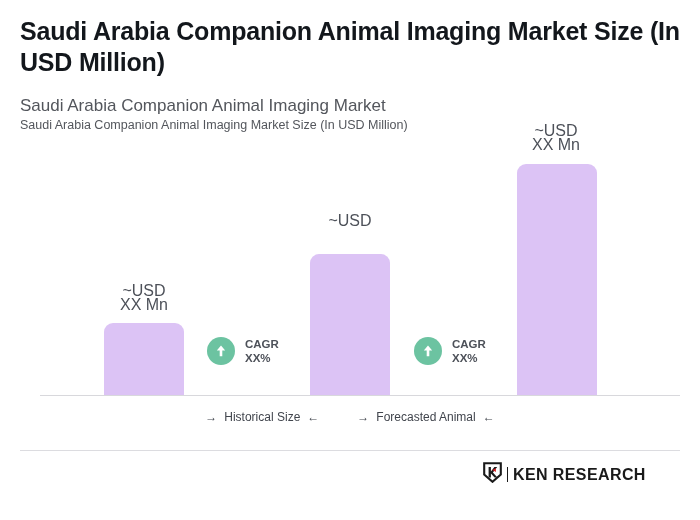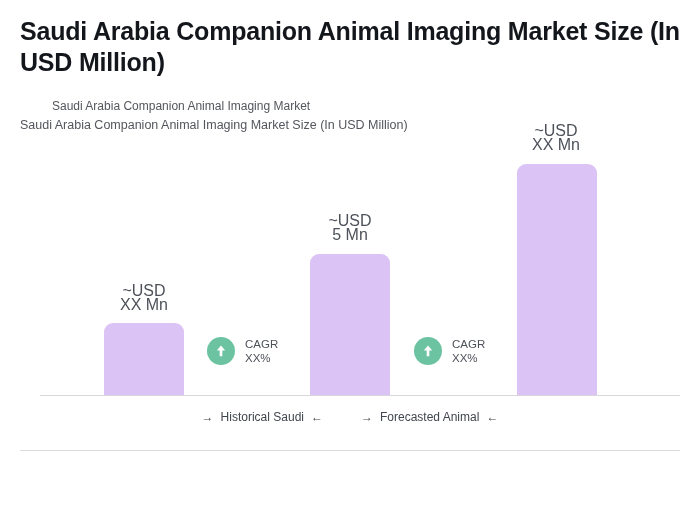--- a/index.html
+++ b/index.html
@@ -34,24 +34,23 @@
     line-height: 31px;
     font-weight: bold;
     letter-spacing: -0.2px;
     color: #13171c;
   }
 
   .subtitle-1 {
     position: absolute;
     left: 20px;
     top: 98px;
-    font-size: 12px;
+    font-size: 17px;
     line-height: 16px;
     color: #53565c;
-    margin-left: 32px;
   }
   .subtitle-2 {
     position: absolute;
     left: 20px;
     top: 117px;
     font-size: 12.5px;
     line-height: 16px;
     color: #53565c;
   }
 
@@ -115,20 +114,21 @@
     justify-content: center;
     flex: none;
   }
   .cagr-circle svg { display: block; }
 
   .cagr-text {
     font-size: 11.5px;
     line-height: 14px;
     color: #4d5159;
     white-space: nowrap;
+    font-weight: bold;
   }
 
   
   .period-row {
     position: absolute;
     left: 0;
     top: 410px;
     width: 700px;
     display: flex;
     justify-content: center;
@@ -192,21 +192,20 @@
     <div class="axis-line"></div>
 
     <div class="bar-label bar-label-1">
       <div>~USD</div>
       <div>XX Mn</div>
     </div>
     <div class="bar bar-1"></div>
 
     <div class="bar-label bar-label-2">
       <div>~USD</div>
-      <div>5 Mn</div>
     </div>
     <div class="bar bar-2"></div>
 
     <div class="bar-label bar-label-3">
       <div>~USD</div>
       <div>XX Mn</div>
     </div>
     <div class="bar bar-3"></div>
 
     <div class="cagr cagr-1">
@@ -229,28 +228,39 @@
       </span>
       <span class="cagr-text">
         <div>CAGR</div>
         <div>XX%</div>
       </span>
     </div>
 
     <div class="period-row">
       <div class="period">
         <span class="arrow">→</span>
-        <span>Historical Saudi</span>
+        <span>Historical Size</span>
         <span class="arrow">←</span>
       </div>
       <div class="period">
         <span class="arrow">→</span>
         <span>Forecasted Animal</span>
         <span class="arrow">←</span>
       </div>
     </div>
 
   </div>
 
   <div class="footer-divider"></div>
 
+  <div class="logo">
+    <span>
+      <svg width="19" height="21" viewBox="0 0 19 21" aria-hidden="true">
+        <path d="M1.2 1.2 H17.8 V12.6 L9.5 19.8 L1.2 12.6 Z" fill="none" stroke="#1a1a1a" stroke-width="2.1"></path>
+        <path d="M5.6 4.9 V15.6 H7.9 V11.6 L11.6 15.6 H14.4 L9.9 10.4 L14.2 4.9 H11.4 L7.9 9.5 V4.9 Z" fill="#1a1a1a"></path>
+        <path d="M12.9 6.2 L9.4 8.1 L12.9 10.0 Z" fill="#d81e20"></path>
+      </svg>
+    </span>
+    <span style="display:inline-block;width:1px;height:15px;background:#1a1a1a;"></span>
+    <span class="logo-word">KEN RESEARCH</span>
+  </div>
 
 </div>
 
 </body></html>

